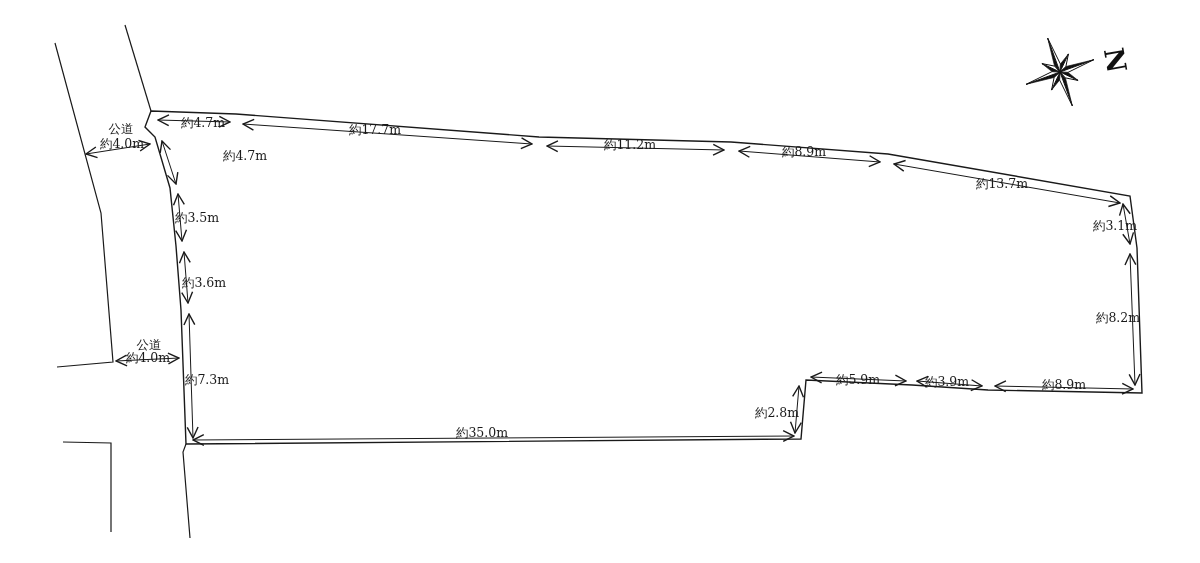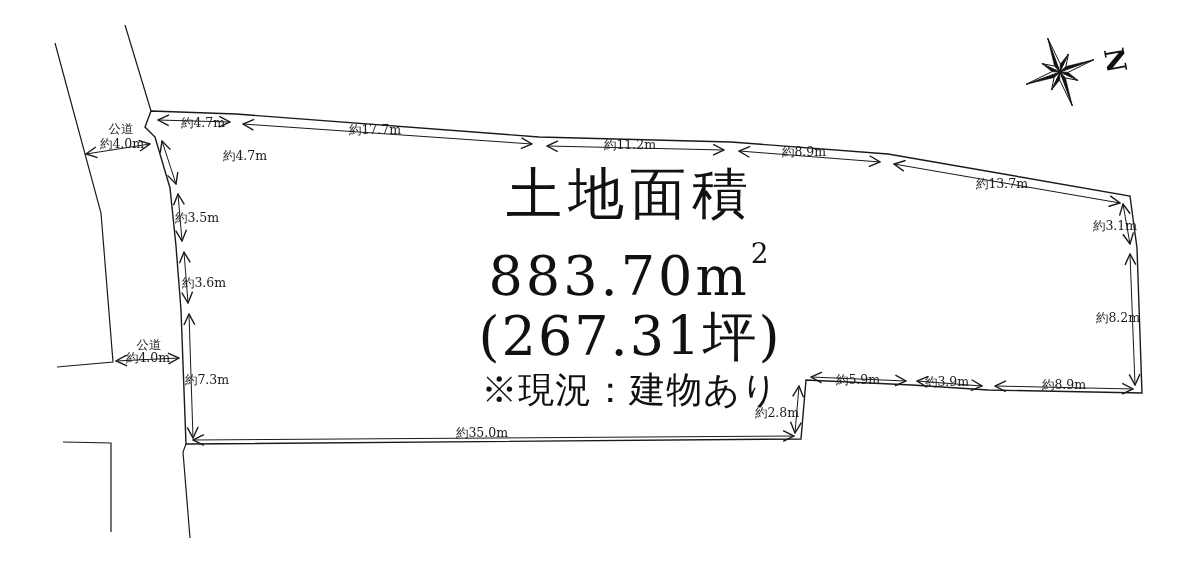--- a/index.html
+++ b/index.html
@@ -94,20 +94,14 @@
       <text x="207" y="384" class="dim-label">約7.3m</text>
       <text x="204" y="287" class="dim-label">約3.6m</text>
       <text x="197" y="222" class="dim-label">約3.5m</text>
       <text x="245" y="160" class="dim-label">約4.7m</text>
       <text x="121" y="133" class="dim-label">公道</text>
       <text x="122" y="148" class="dim-label">約4.0m</text>
       <text x="149" y="349" class="dim-label">公道</text>
       <text x="148" y="362" class="dim-label">約4.0m</text>
     </svg>
 
-  <div class="center-text">
-    <div class="line-title">土地面積</div>
-    <div class="line-area"><span>883.70</span><span>m</span><span class="sq">2</span></div>
-    <div class="line-tsubo">(267.31坪)</div>
-    <div class="line-note">※現況：建物あり</div>
-  </div>
 
 </div>
 
 </body></html>

